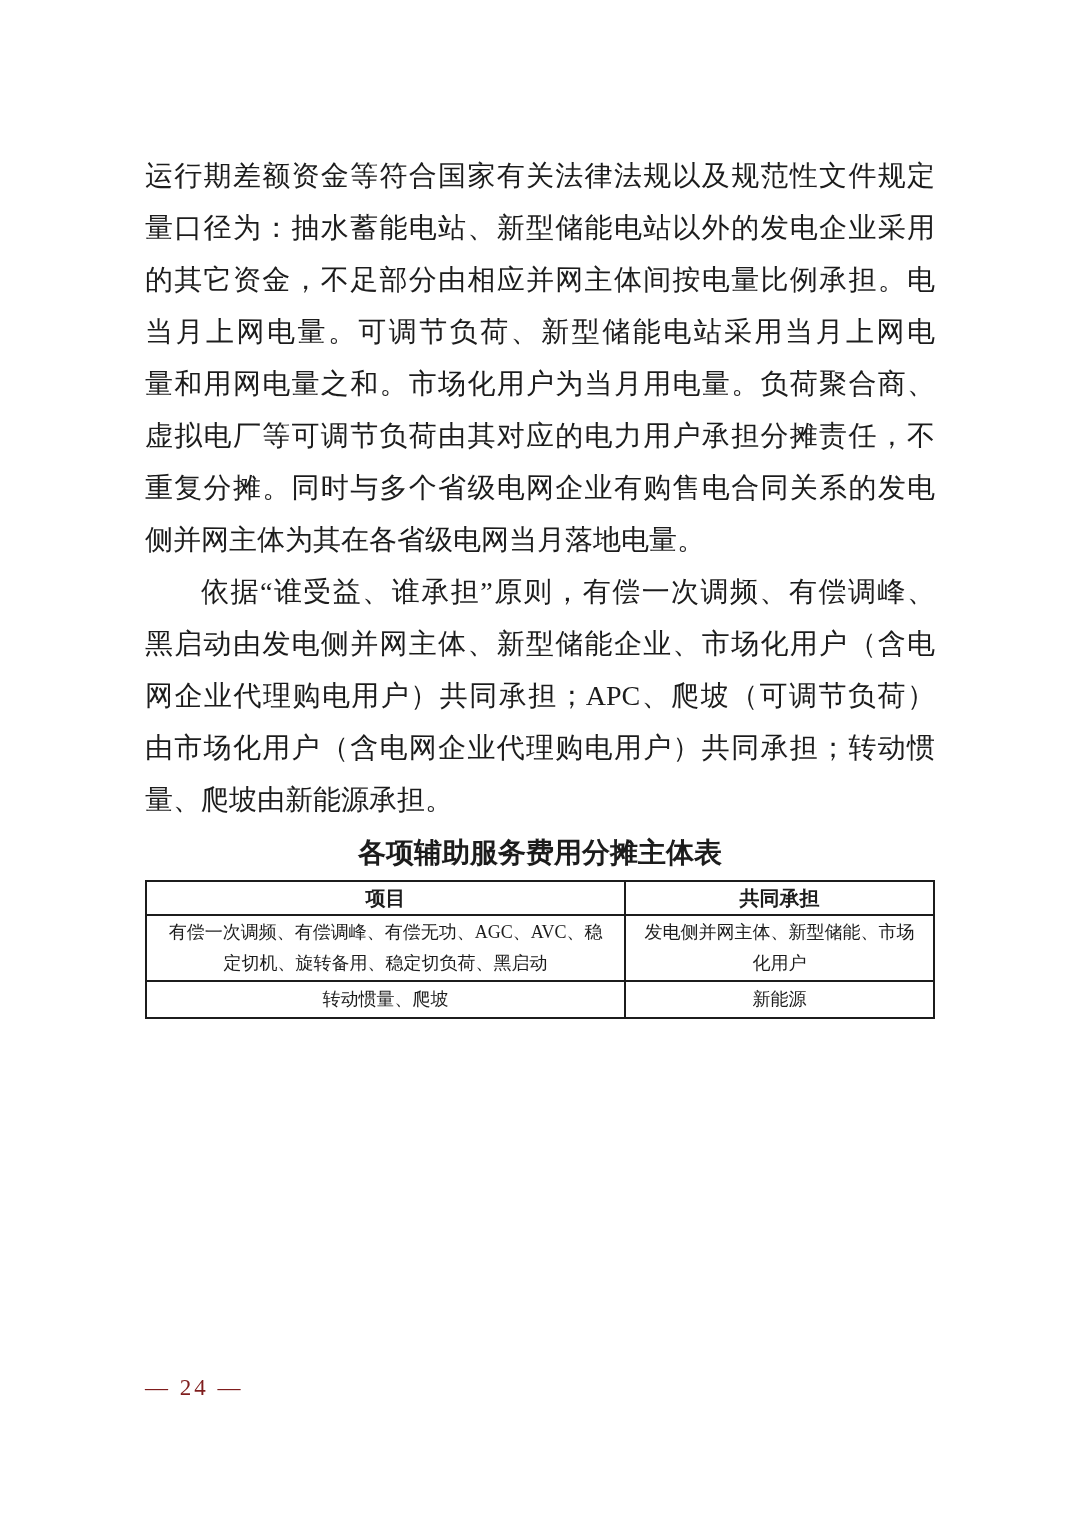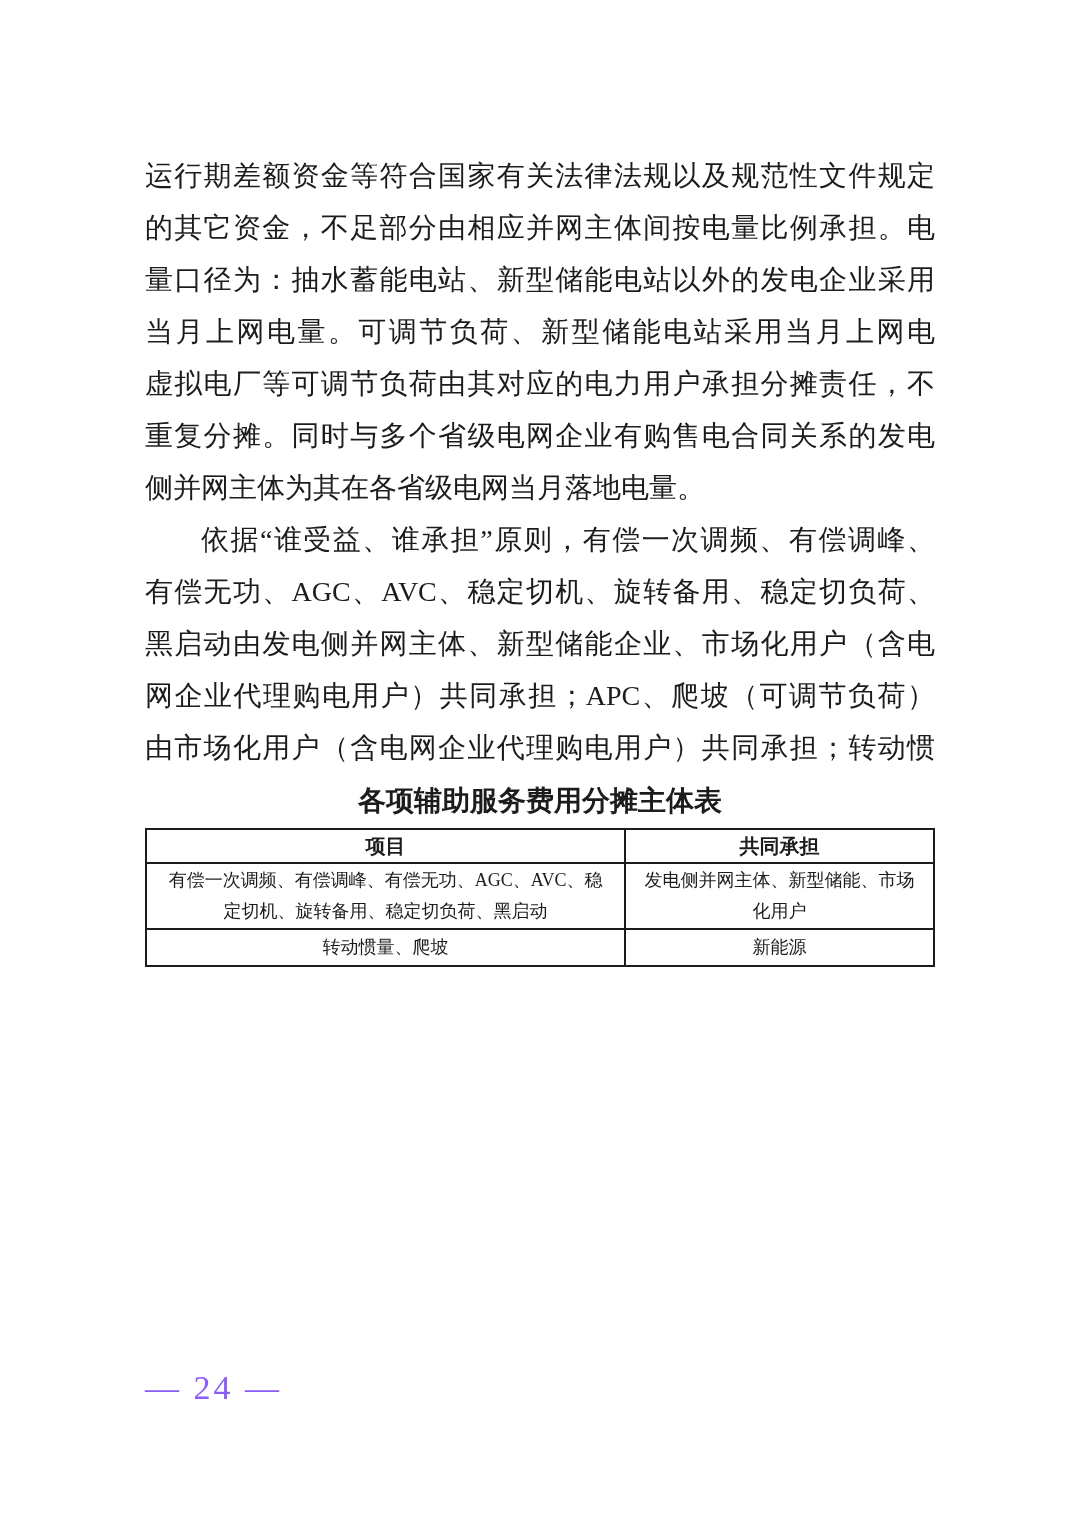--- a/index.html
+++ b/index.html
@@ -77,48 +77,49 @@
     height: 33px;
   }
   .after-table {
     margin-top: 6px;
   }
   
   .page-number {
     position: absolute;
     left: 145px;
     top: 1372px;
-    font-size: 34px;
+    font-size: 23px;
     line-height: 32px;
     letter-spacing: 3px;
-    color: #8b5cf6;
+    color: #7f1d1d;
   }
 </style>
 </head>
 <body>
 
 <div class="page">
   <div class="content">
 
     <div id="paras-before-table">
         <div>
           <div class="line">运行期差额资金等符合国家有关法律法规以及规范性文件规定</div>
+          <div class="line">量口径为：抽水蓄能电站、新型储能电站以外的发电企业采用</div>
           <div class="line">的其它资金，不足部分由相应并网主体间按电量比例承担。电</div>
-          <div class="line">量口径为：抽水蓄能电站、新型储能电站以外的发电企业采用</div>
           <div class="line">当月上网电量。可调节负荷、新型储能电站采用当月上网电</div>
+          <div class="line">量和用网电量之和。市场化用户为当月用电量。负荷聚合商、</div>
           <div class="line">虚拟电厂等可调节负荷由其对应的电力用户承担分摊责任，不</div>
           <div class="line">重复分摊。同时与多个省级电网企业有购售电合同关系的发电</div>
           <div class="line last">侧并网主体为其在各省级电网当月落地电量。</div>
         </div>
         <div>
           <div class="line indent">依据“谁受益、谁承担”原则，有偿一次调频、有偿调峰、</div>
-          <div class="line">有偿无功、AGC、AVC、稳定切机、旋转备用、稳定切负荷、</div>
           <div class="line">黑启动由发电侧并网主体、新型储能企业、市场化用户（含电</div>
           <div class="line">网企业代理购电用户）共同承担；APC、爬坡（可调节负荷）</div>
           <div class="line">由市场化用户（含电网企业代理购电用户）共同承担；转动惯</div>
+          <div class="line last">量、爬坡由新能源承担。</div>
         </div>
       </div>
 
     <div class="table-title">各项辅助服务费用分摊主体表</div>
 
     <table class="subject-table">
       <colgroup>
         <col style="width:60.8%">
         <col style="width:39.2%">
       </colgroup>

